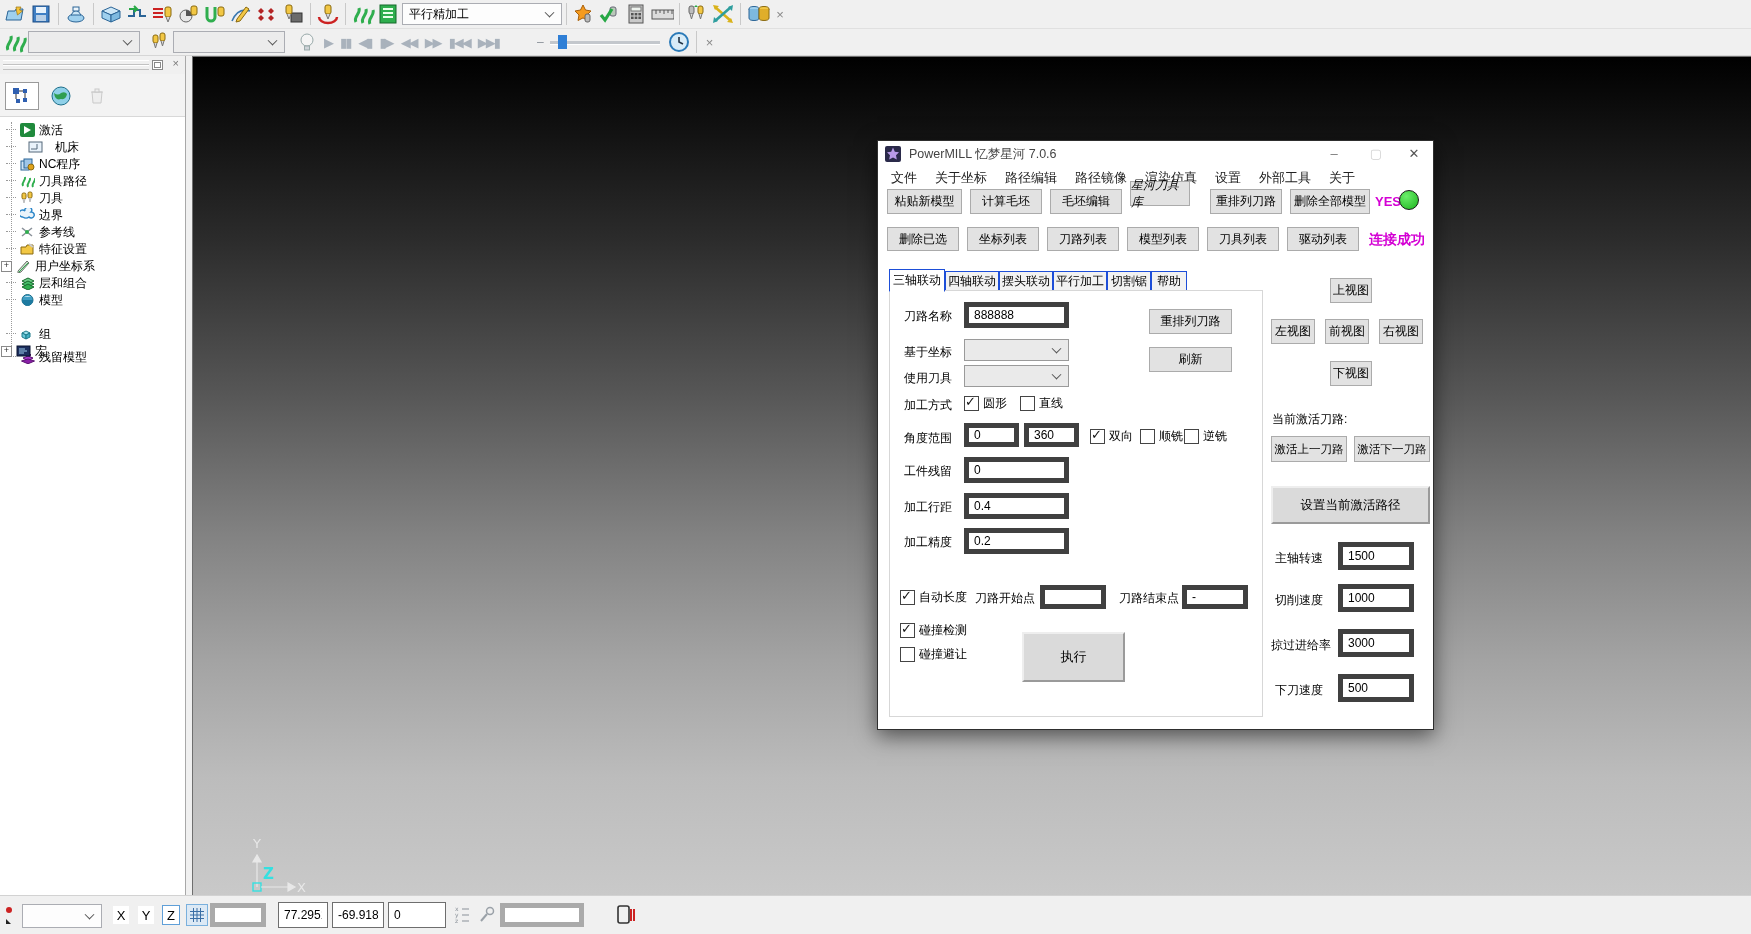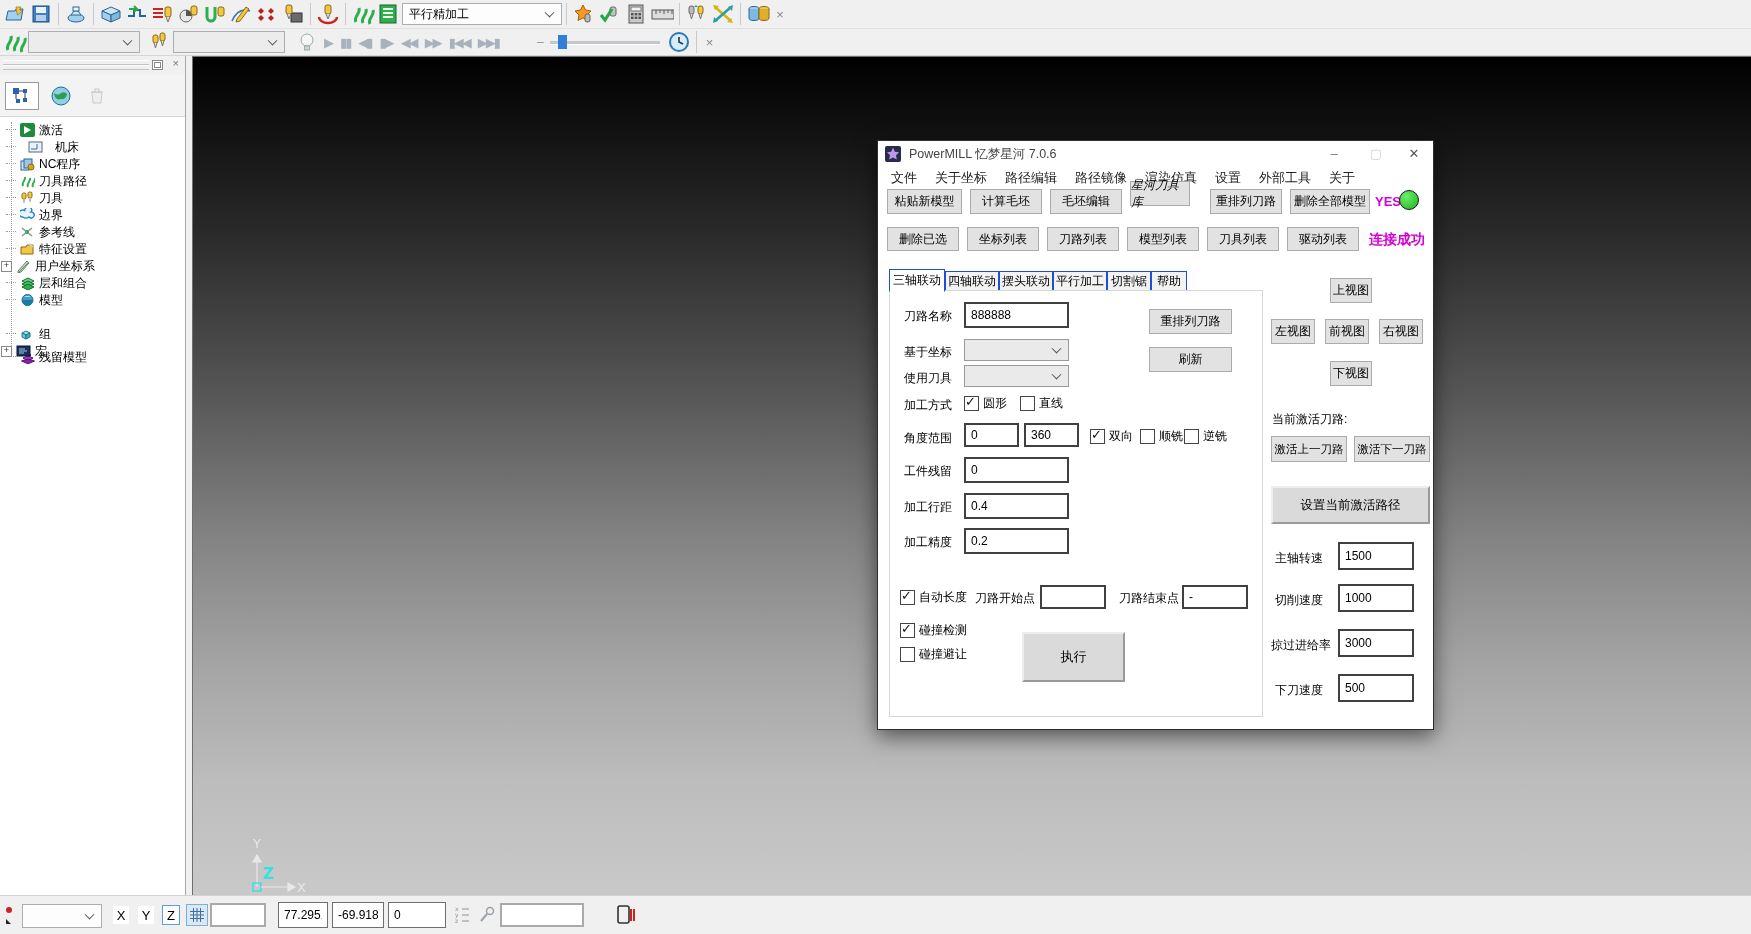--- a/index.html
+++ b/index.html
@@ -8,21 +8,21 @@
   
   .sep{width:1px;height:22px;background:#c9c9c9;margin:0 4px;flex:none;}
   .ticon{width:24px;height:24px;flex:none;display:flex;align-items:center;justify-content:center;margin:0 1px;}
   .ticon svg{display:block;}
   .chev{position:relative;}
   .chev::after{content:"";position:absolute;right:8px;top:50%;width:6px;height:6px;
        border-right:1.6px solid #555;border-bottom:1.6px solid #555;transform:translateY(-70%) rotate(45deg);}
   .btn{position:absolute;background:#e2e2e2;border:1px solid #ababab;display:flex;align-items:center;
        justify-content:center;font-size:12px;cursor:default;box-sizing:border-box;}
   .btn3d{background:#dadada;border:2px outset #eee;}
-  .inp{position:absolute;background:#fff;border:2px solid #404040;font:12px "Liberation Sans","DejaVu Sans",sans-serif;
+  .inp{position:absolute;background:#fff;border:5px solid #404040;font:12px "Liberation Sans","DejaVu Sans",sans-serif;
        padding:0 5px;box-sizing:border-box;}
   .ddf{position:absolute;background:#eaeaea;border:1px solid #9a9a9a;box-sizing:border-box;}
   .lbl{position:absolute;font-size:12px;white-space:nowrap;}
   .cb{position:absolute;display:flex;align-items:center;gap:4px;font-size:12px;white-space:nowrap;}
   .cb i{width:13px;height:13px;border:1px solid #444;background:#fff;display:inline-block;position:relative;font-style:normal;flex:none;}
   .cb.on i::after{content:"✓";position:absolute;left:0;top:-3px;font-size:13px;font-weight:bold;color:#111;}
   .magenta{color:#d400d4;font-weight:bold;}
   .play{font-size:13px;color:#a9b2bc;letter-spacing:-2px;margin:0 4px;flex:none;}
   
   #tb1{position:absolute;left:0;top:0;width:100%;height:29px;background:#f0f0f0;

